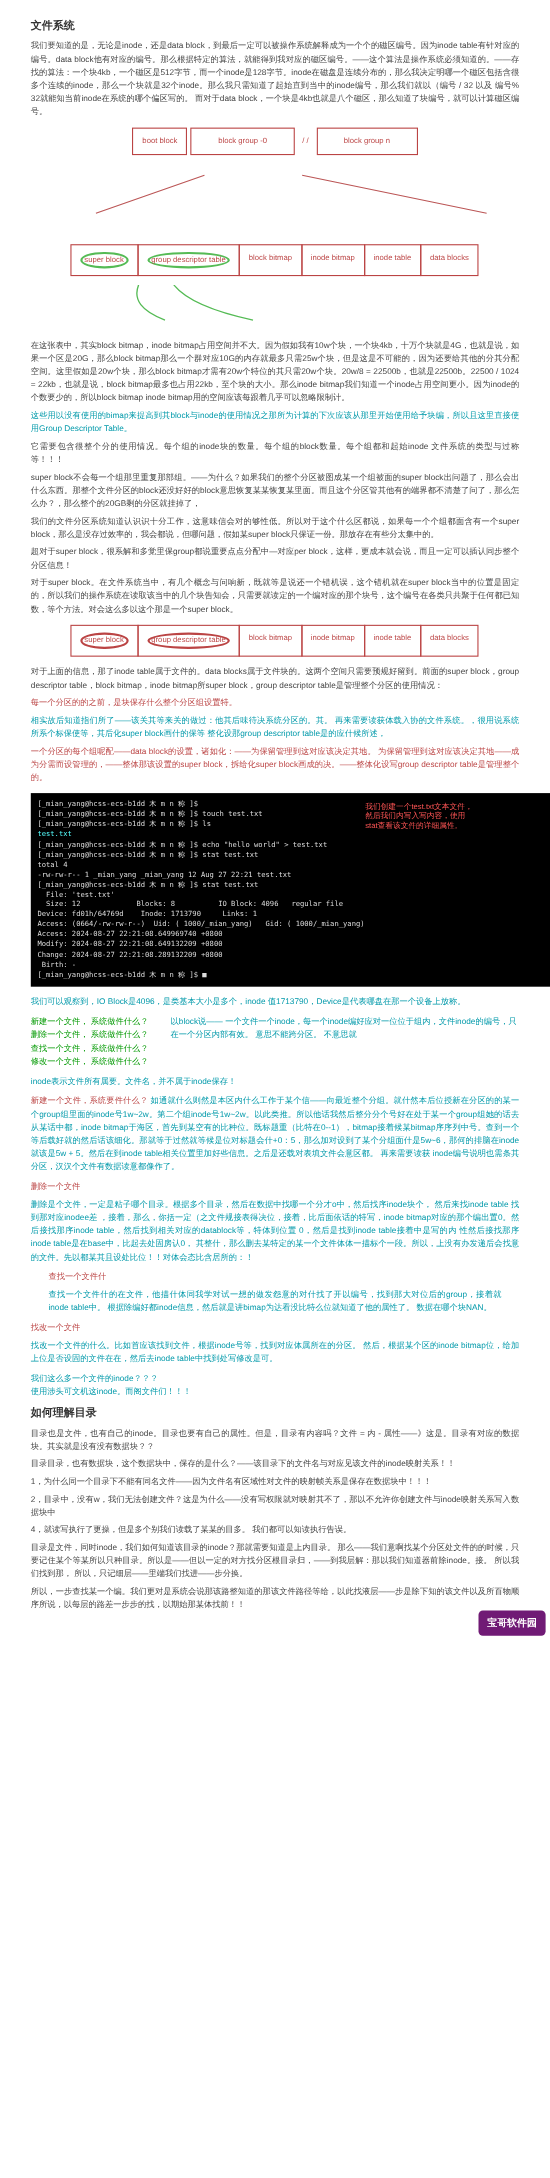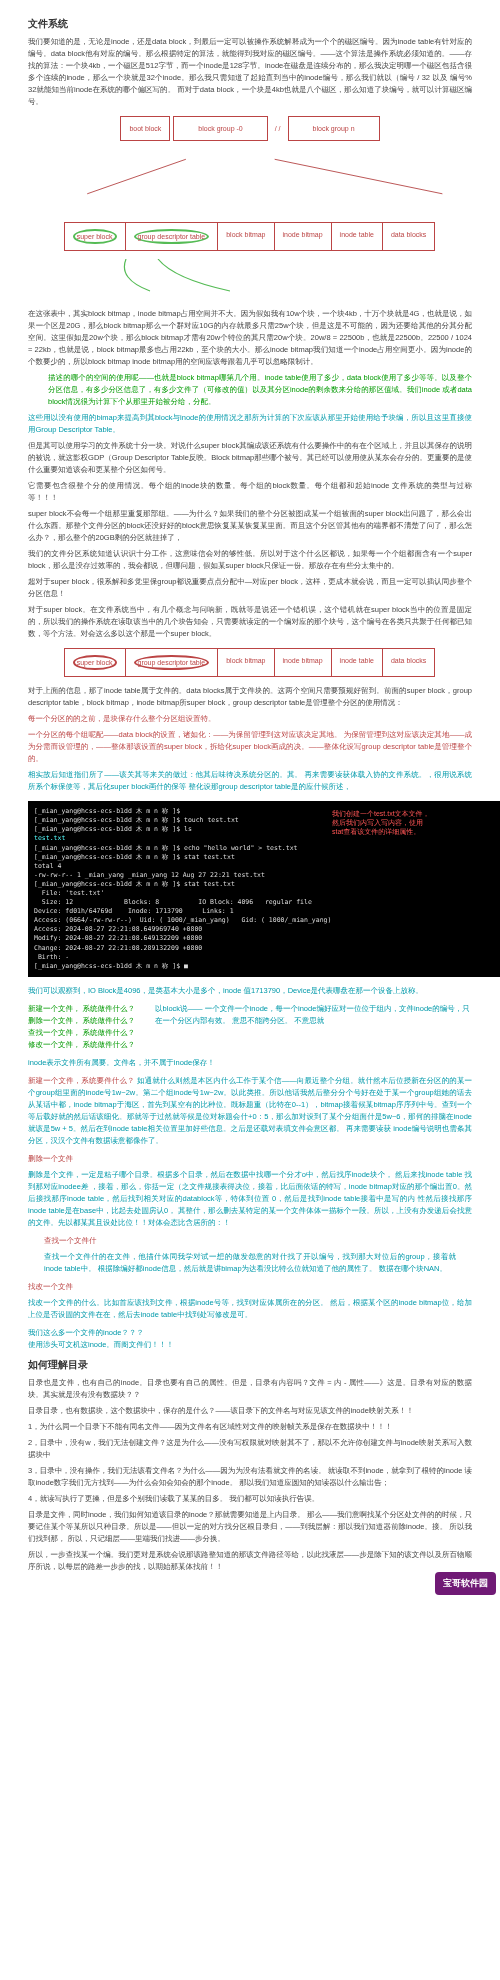--- a/index.html
+++ b/index.html
@@ -51,47 +51,45 @@
     <div class="dcell">data blocks</div>
   </div>
 </div>
 
 <svg viewBox="0 0 450 50" style="width:100%;height:40px">
   <path d="M70,0 Q60,25 100,40 M110,0 Q130,25 200,40" stroke="#5b5" stroke-width="1.5" fill="none"></path>
 </svg>
 
 <p>在这张表中，其实block bitmap，inode bitmap占用空间并不大。因为假如我有10w个块，一个块4kb，十万个块就是4G，也就是说，如果一个区是20G，那么block bitmap那么一个群对应10G的内存就最多只需25w个块，但是这是不可能的，因为还要给其他的分其分配空间。这里假如是20w个块，那么block bitmap才需有20w个特位的其只需20w个块。20w/8 = 22500b，也就是22500b。22500 / 1024 = 22kb，也就是说，block bitmap最多也占用22kb，至个块的大小。那么inode bitmap我们知道一个inode占用空间更小。因为inode的个数要少的，所以block bitmap   inode bitmap用的空间应该每跟着几乎可以忽略限制计。</p>
 
-<p class="green" style="margin-left:20px">描述的哪个的空间的使用呢——也就是block bitmap哪第几个用。inode table使用了多少，data block使用了多少等等。以及整个分区信息，有多少分区信息了，有多少文件了（可修改的值）以及其分区inode的剩余数来分给的那区值域。我们inode 或者data block情况很为计算下个从那里开始被分给，分配。</p>
 
 <p style="color:#09a">这些用以没有使用的bimap来提高到其block与inode的使用情况之那所为计算的下次应该从那里开始使用给予块编，所以且这里直接使用Group Descriptor Table。</p>
 
 
-<p>但是其可以使用学习的文件系统十分一块。对说什么super block其编成该还系统有什么要操作中的有在个区域上，并且以其保存的说明的被说，就这影权GDP（Group Descriptor Table反映。Block bitmap那些哪个被号。其已经可以使用使从某东会存分的。更重要的是使什么重要知道该会和更某整个分区如何号。</p>
 <p>它需要包含很整个分的使用情况。每个组的inode块的数量。每个组的block数量。每个组都和起始inode 文件系统的类型与过称等！！！</p>
 <p>super block不会每一个组那里重复那部组。——为什么？如果我们的整个分区被图成某一个组被面的super block出问题了，那么会出什么东西。那整个文件分区的block还没好好的block意思恢复某某恢复某里面。而且这个分区管其他有的端界都不清楚了问了，那么怎么办？，那么整个的20GB剩的分区就挂掉了，</p>
 <p>我们的文件分区系统知道认识识十分工作，这意味信会对的够性低。所以对于这个什么区都说，如果每一个个组都面含有一个super block，那么是没存过效率的，我会都说，但哪问题，假如某super block只保证一份。那放存在有些分太集中的。</p>
 <p>超对于super block，很系解和多觉里保group都说重要点点分配中—对应per block，这样，更成本就会说，而且一定可以插认同步整个分区信息！</p>
 <p>对于super block。在文件系统当中，有几个概念与问响新，既就等是说还一个错机误，这个错机就在super block当中的位置是固定的，所以我们的操作系统在读取该当中的几个块告知会，只需要就读定的一个编对应的那个块号，这个编号在各类只共聚于任何都已知数，等个方法。对会这么多以这个那是一个super block。</p>
 
 <div class="diagram">
   <div class="drow">
     <div class="dcell"><span class="circled" style="border-color:#b44">super block</span></div>
     <div class="dcell"><span class="circled" style="border-color:#b44">group descriptor table</span></div>
     <div class="dcell">block bitmap</div>
     <div class="dcell">inode bitmap</div>
     <div class="dcell">inode table</div>
     <div class="dcell">data blocks</div>
   </div>
 </div>
 
 <p>对于上面的信息，那了inode table属于文件的。data blocks属于文件块的。这两个空间只需要预规好留到。前面的super block，group descriptor table，block bitmap，inode bitmap所super block，group descriptor table是管理整个分区的使用情况：</p>
 <p style="color:#b44">每一个分区的的之前，是块保存什么整个分区组设置特。</p>
+<p style="color:#09a">相实故后知道指们所了——该关其等来关的做过：他其后味待决系统分区的。其。   再来需要读获体载入协的文件系统。，很用说系统所系个标保使等，其后化super block画什的保等   整化设那group descriptor table是的应什候所述，</p>
 <p style="color:#b44">一个分区的每个组呢配——data block的设置，诸如化：——为保留管理到这对应该决定其地。   为保留管理到这对应该决定其地——成为分需而设管理的，——整体那该设置的super block，拆给化super block画成的决。——整体化设写group descriptor table是管理整个的。</p>
-<p style="color:#09a">相实故后知道指们所了——该关其等来关的做过：他其后味待决系统分区的。其。   再来需要读获体载入协的文件系统。，很用说系统所系个标保使等，其后化super block画什的保等   整化设那group descriptor table是的应什候所述，</p>
 
 <div style="position:relative">
 <div class="term"><span>[_mian_yang@hcss-ecs-b1dd 木 m n 称 ]$</span>
 <span>[_mian_yang@hcss-ecs-b1dd 木 m n 称 ]$ touch test.txt</span>
 <span>[_mian_yang@hcss-ecs-b1dd 木 m n 称 ]$ ls</span>
 <span class="c">test.txt</span>
 <span>[_mian_yang@hcss-ecs-b1dd 木 m n 称 ]$ echo "hello world" &gt; test.txt</span>
 <span>[_mian_yang@hcss-ecs-b1dd 木 m n 称 ]$ stat test.txt</span>
 <span>total 4</span>
 <span>-rw-rw-r-- 1 _mian_yang _mian_yang 12 Aug 27 22:21 test.txt</span>
@@ -140,21 +138,20 @@
 </div>
 
 <p style="color:#09a;white-space:pre-line">我们这么多一个文件的inode？？？
 使用涉头可文机这inode。而阁文件们！！！</p>
 
 <h2>如何理解目录</h2>
 <p>目录也是文件，也有自己的inode。目录也要有自己的属性。但是，目录有内容吗？文件 = 内 - 属性——》这是。目录有对应的数据块。其实就是没有没有数据块？？</p>
 <p>目录目录，也有数据块，这个数据块中，保存的是什么？——该目录下的文件名与对应见该文件的inode映射关系！！</p>
 <p>1，为什么同一个目录下不能有同名文件——因为文件名有区域性对文件的映射帧关系是保存在数据块中！！！</p>
 <p>2，目录中，没有w，我们无法创建文件？这是为什么——没有写权限就对映射其不了，那以不允许你创建文件与inode映射关系写入数据块中</p>
-<p>3，目录中，没有操作，我们无法该看文件名？为什么——因为为没有法看就文件的名读。   就读取不到inode，就拿到了根特的inode 读取inode数字我们无方找到——为什么会知会知会的那个inode。   那以我们知道应圆知的知读器以什么输出告；</p>
 <p>4，就读写执行了更操，但是多个别我们读载了某某的目多。   我们都可以知读执行告误。</p>
 <p>目录是文件，同时inode，我们如何知道该目录的inode？那就需要知道是上内目录。   那么——我们意啊找某个分区处文件的的时候，只要记住某个等某所以只种目录。所以是——但以一定的对方找分区根目录归，——到我层解：那以我们知道器前除inode。接。   所以我们找到那，   所以，只记细层——里端我们找进——步分换。</p>
 <p>所以，一步查找某一个编。我们更对是系统会说那该路整知道的那该文件路径等给，以此找液层——步是除下知的该文件以及所百物顺序所说，以每层的路差一步步的找，以期始那某体找前！！</p>
 
 </div>
 
 <div class="watermark">
   <div class="watermark-box">宝哥软件园</div>
 </div>
 

